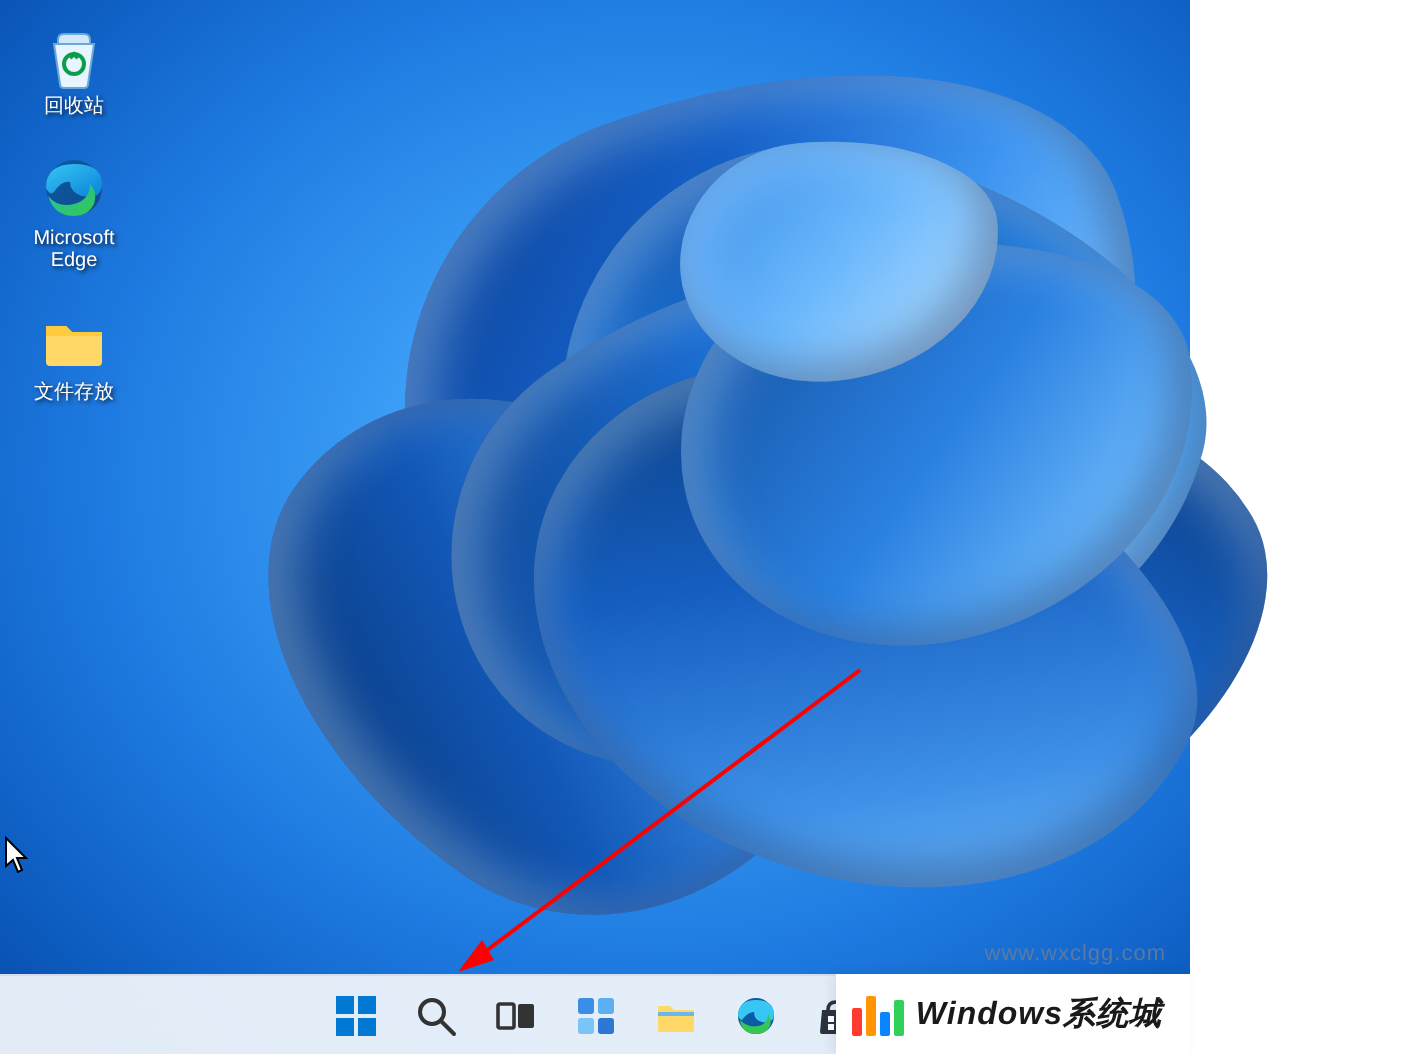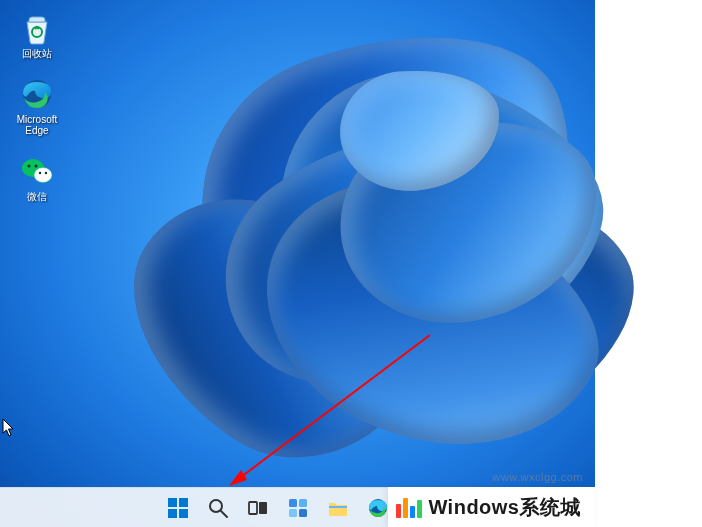--- a/index.html
+++ b/index.html
@@ -140,23 +140,24 @@
   }
   .wm-logo span {
     width: 5px;
     border-radius: 1px;
   }
   .wm-logo .b1 { height: 14px; background: #ff3b30; }
   .wm-logo .b2 { height: 20px; background: #ff9500; }
   .wm-logo .b3 { height: 12px; background: #0a84ff; }
   .wm-logo .b4 { height: 18px; background: #30d158; }
   .wm-text {
-    font-size: 20px;
+    font-size: 16px;
     font-weight: 700;
     color: #1a1a1a;
+    font-style: italic;
     letter-spacing: 0.5px;
   }
 </style>
 </head>
 <body>
 
 <div class="desktop">
 
   <div class="bloom">
     <div class="petal p1"></div>
@@ -201,34 +202,30 @@
             </linearGradient>
           </defs>
           <circle cx="18" cy="18" r="14" fill="url(#eg1)"></circle>
           <path d="M4 18 Q4 6 18 6 Q32 6 32 16 Q32 24 22 22 Q16 20 16 15 Q12 14 8 20 Q6 22 4 18" fill="url(#eg3)"></path>
           <path d="M18 32 Q8 32 5 22 Q10 28 18 26 Q26 24 26 16 Q30 20 28 26 Q25 32 18 32" fill="url(#eg2)"></path>
         </svg>
       </div>
       <div class="label">Microsoft Edge</div>
     </div>
 
-
     <div class="desktop-icon">
       <div class="icon-img">
         <svg viewBox="0 0 36 36" width="36" height="36">
-          <ellipse cx="14" cy="15" rx="11" ry="9" fill="#07c160"></ellipse>
-          <ellipse cx="24" cy="22" rx="9" ry="7.5" fill="#ffffff" stroke="#07c160" stroke-width="0.5"></ellipse>
-          <circle cx="10" cy="13" r="1.5" fill="#04341a"></circle>
-          <circle cx="17" cy="13" r="1.5" fill="#04341a"></circle>
-          <circle cx="21" cy="20" r="1.2" fill="#04341a"></circle>
-          <circle cx="27" cy="20" r="1.2" fill="#04341a"></circle>
+          <path d="M4 10 L14 10 L17 13 L32 13 L32 28 Q32 30 30 30 L6 30 Q4 30 4 28 Z" fill="#ffd868"></path>
+          <path d="M4 10 L14 10 L17 13 L32 13 L32 15 L4 15 Z" fill="#ffcb3d"></path>
         </svg>
       </div>
-      <div class="label">微信</div>
-    </div>
+      <div class="label">文件存放</div>
+    </div>
+
 
   </div>
 
   <svg class="cursor" viewBox="0 0 14 20">
     <path d="M1 1 L1 15 L4.5 12 L7 18 L9 17 L6.5 11 L11 11 Z" fill="#fff" stroke="#000" stroke-width="1"></path>
   </svg>
 
   <svg class="red-arrow" style="left:225px; top:330px; width:210px; height:160px;" viewBox="0 0 210 160">
     <line x1="205" y1="5" x2="12" y2="150" stroke="#ff0000" stroke-width="2"></line>
     <polygon points="4,156 16,140 22,150" fill="#ff0000"></polygon>

